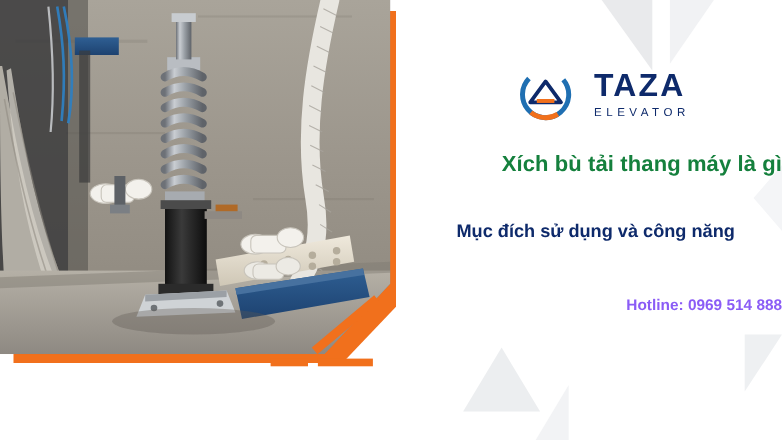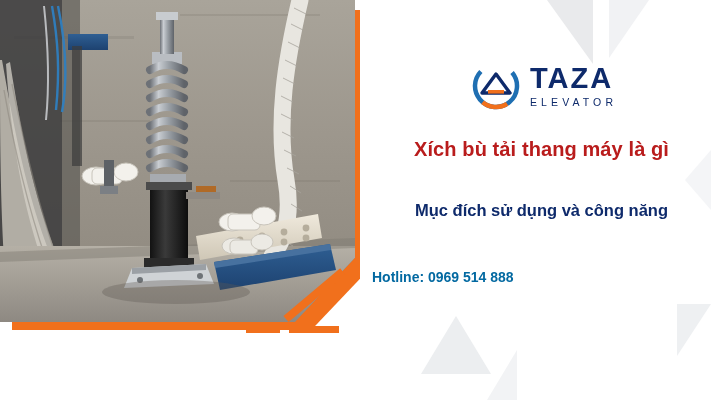--- a/index.html
+++ b/index.html
@@ -135,21 +135,21 @@
     height: 400px;
     z-index: 4;
   }
 
   .logo {
     position: absolute;
     left: 100px;
     top: 62px;
     display: flex;
     align-items: center;
-    gap: 10px;
+    gap: 20px;
   }
   .logo-mark {
     position: relative;
     width: 48px;
     height: 48px;
   }
   .logo-text {
     display: flex;
     flex-direction: column;
     line-height: 1;
@@ -166,45 +166,45 @@
     color: #0e2a6b;
     margin-top: 4px;
     text-align: center;
   }
 
   .headline {
     position: absolute;
     left: 0;
     top: 138px;
     width: 339px;
-    text-align: center;
+    text-align: right;
     font-size: 20px;
     font-weight: bold;
-    color: #b91c1c;
+    color: #15803d;
     letter-spacing: 0.1px;
   }
   .subline {
     position: absolute;
     left: -6px;
     top: 201px;
     width: 351px;
     text-align: center;
     font-size: 16.5px;
     font-weight: bold;
     color: #0e2a6b;
   }
   .hotline {
     position: absolute;
     left: 0;
     top: 269px;
     width: 339px;
-    text-align: left;
+    text-align: right;
     font-size: 14px;
     font-weight: bold;
-    color: #0369a1;
+    color: #8b5cf6;
   }
 </style>
 </head>
 <body>
 
 <div id="banner">
 
   <div class="tri tri-a"></div>
   <div class="tri tri-b"></div>
   <div class="tri tri-c"></div>

